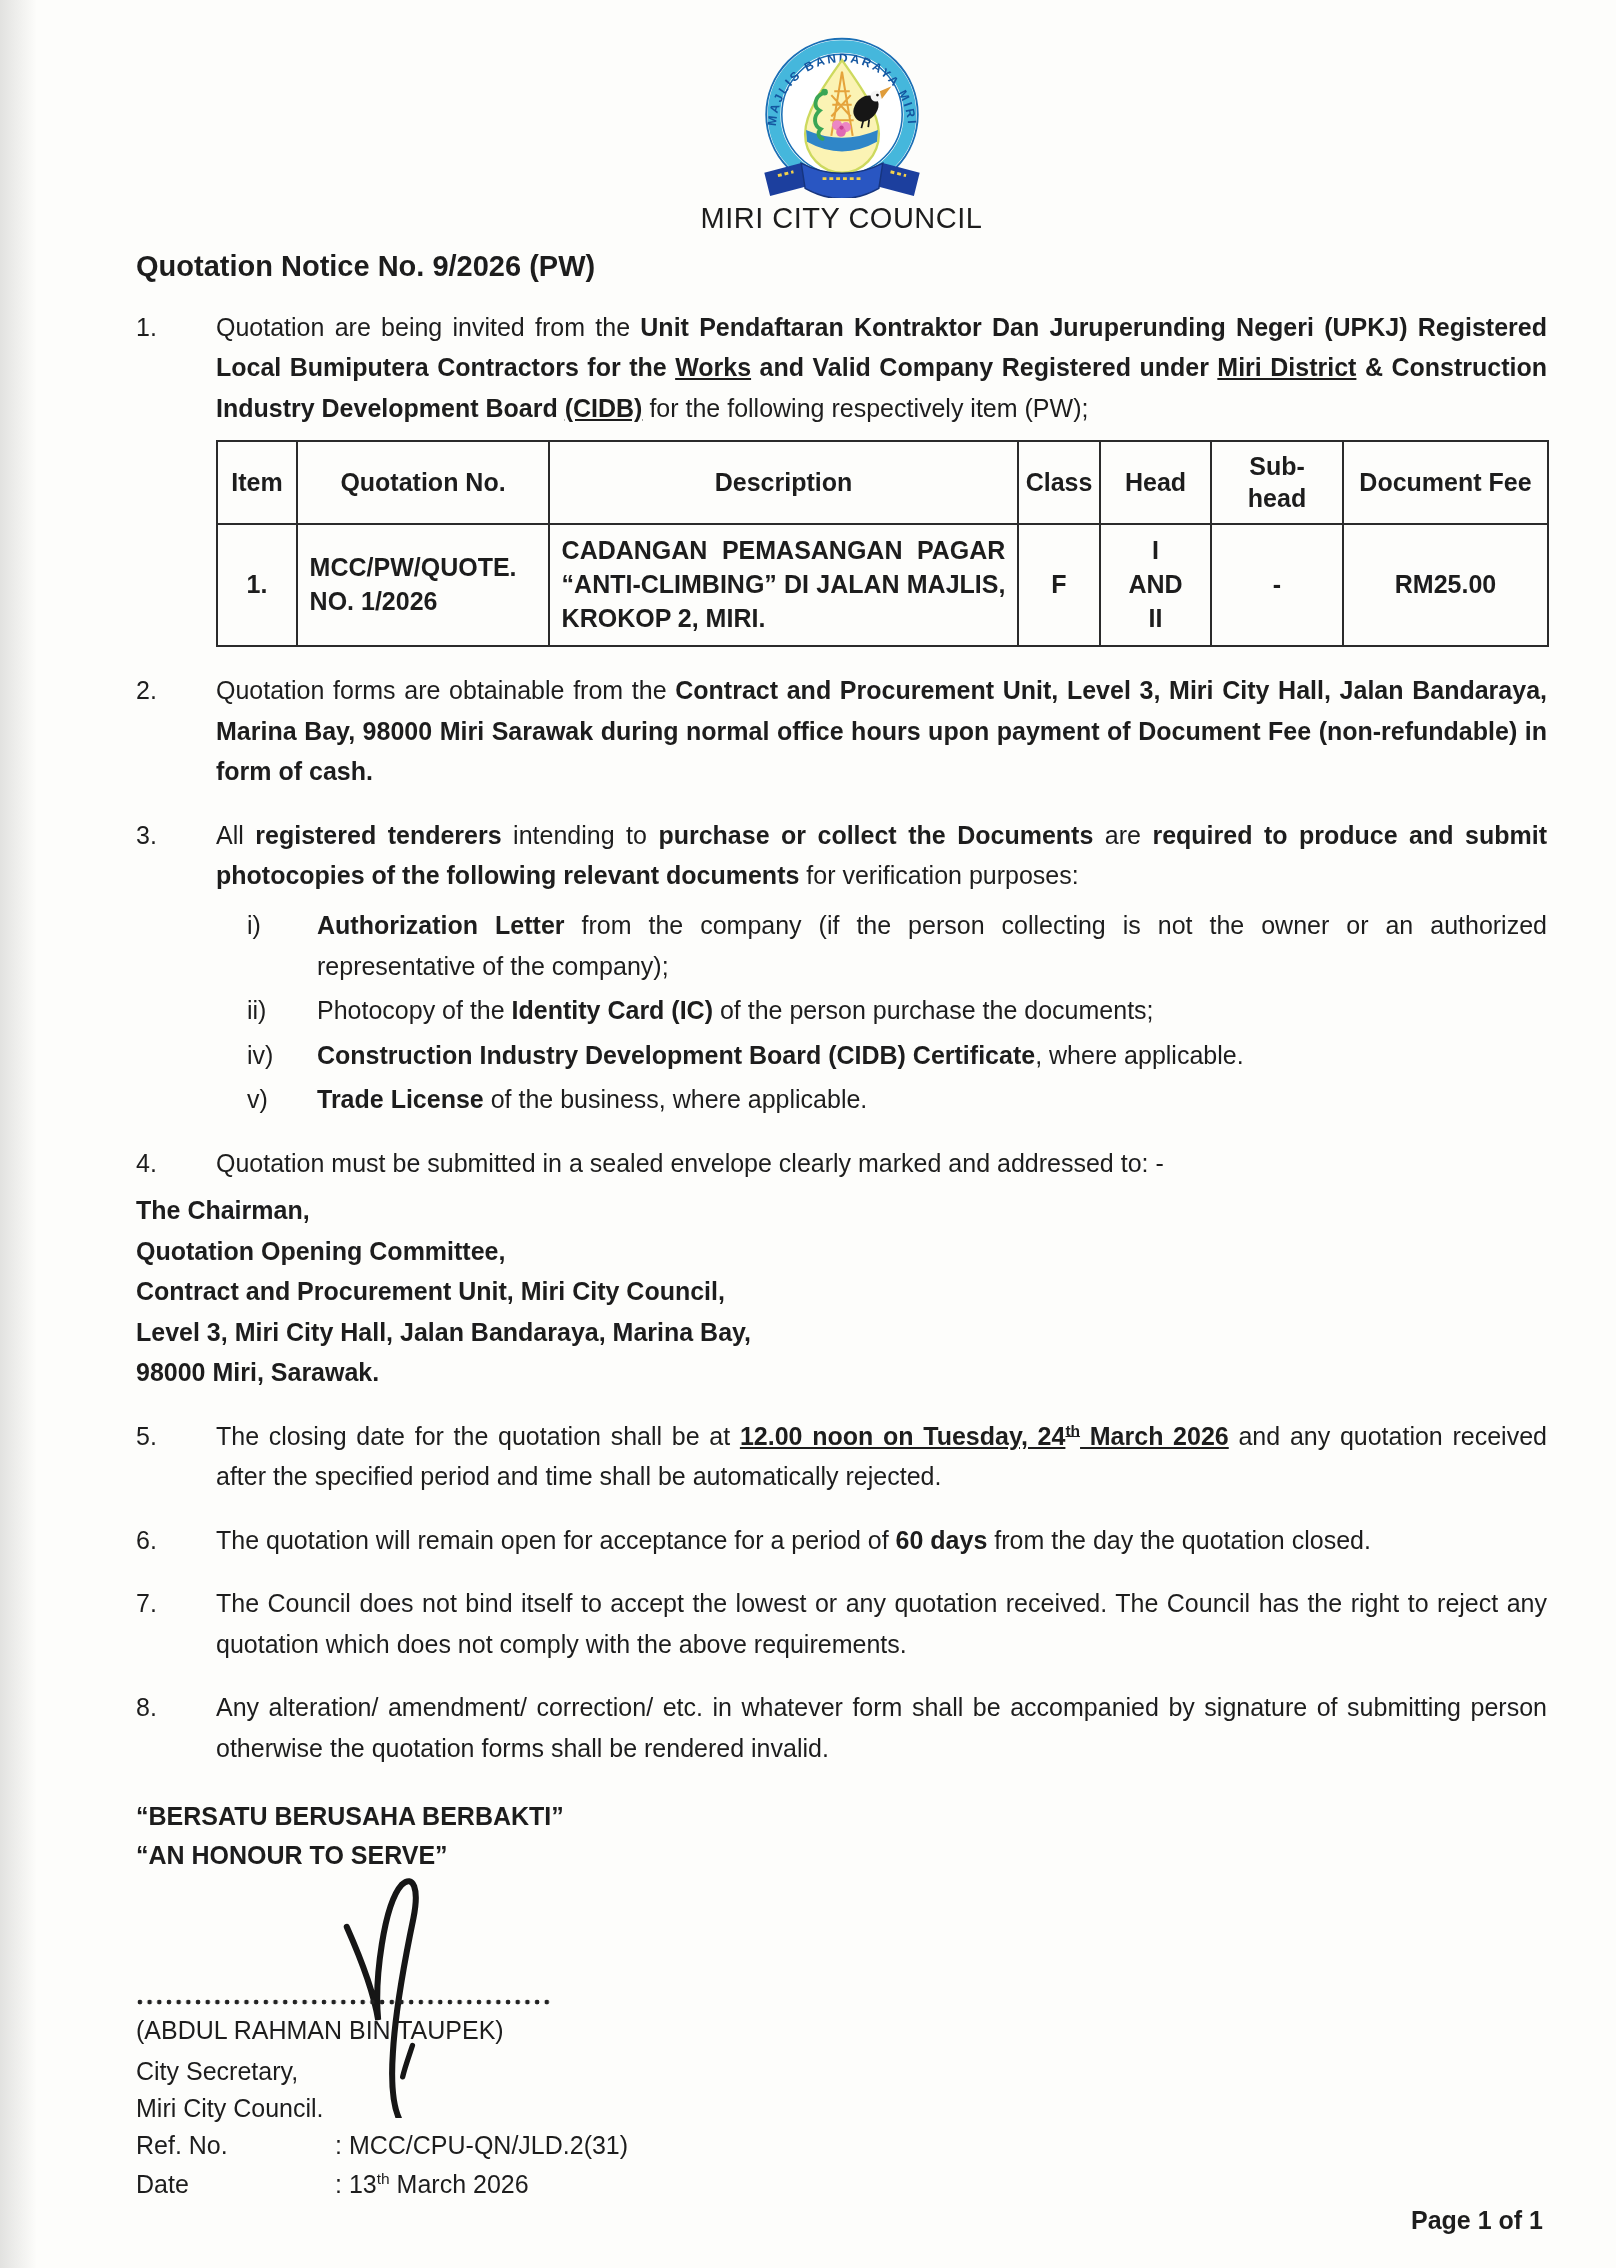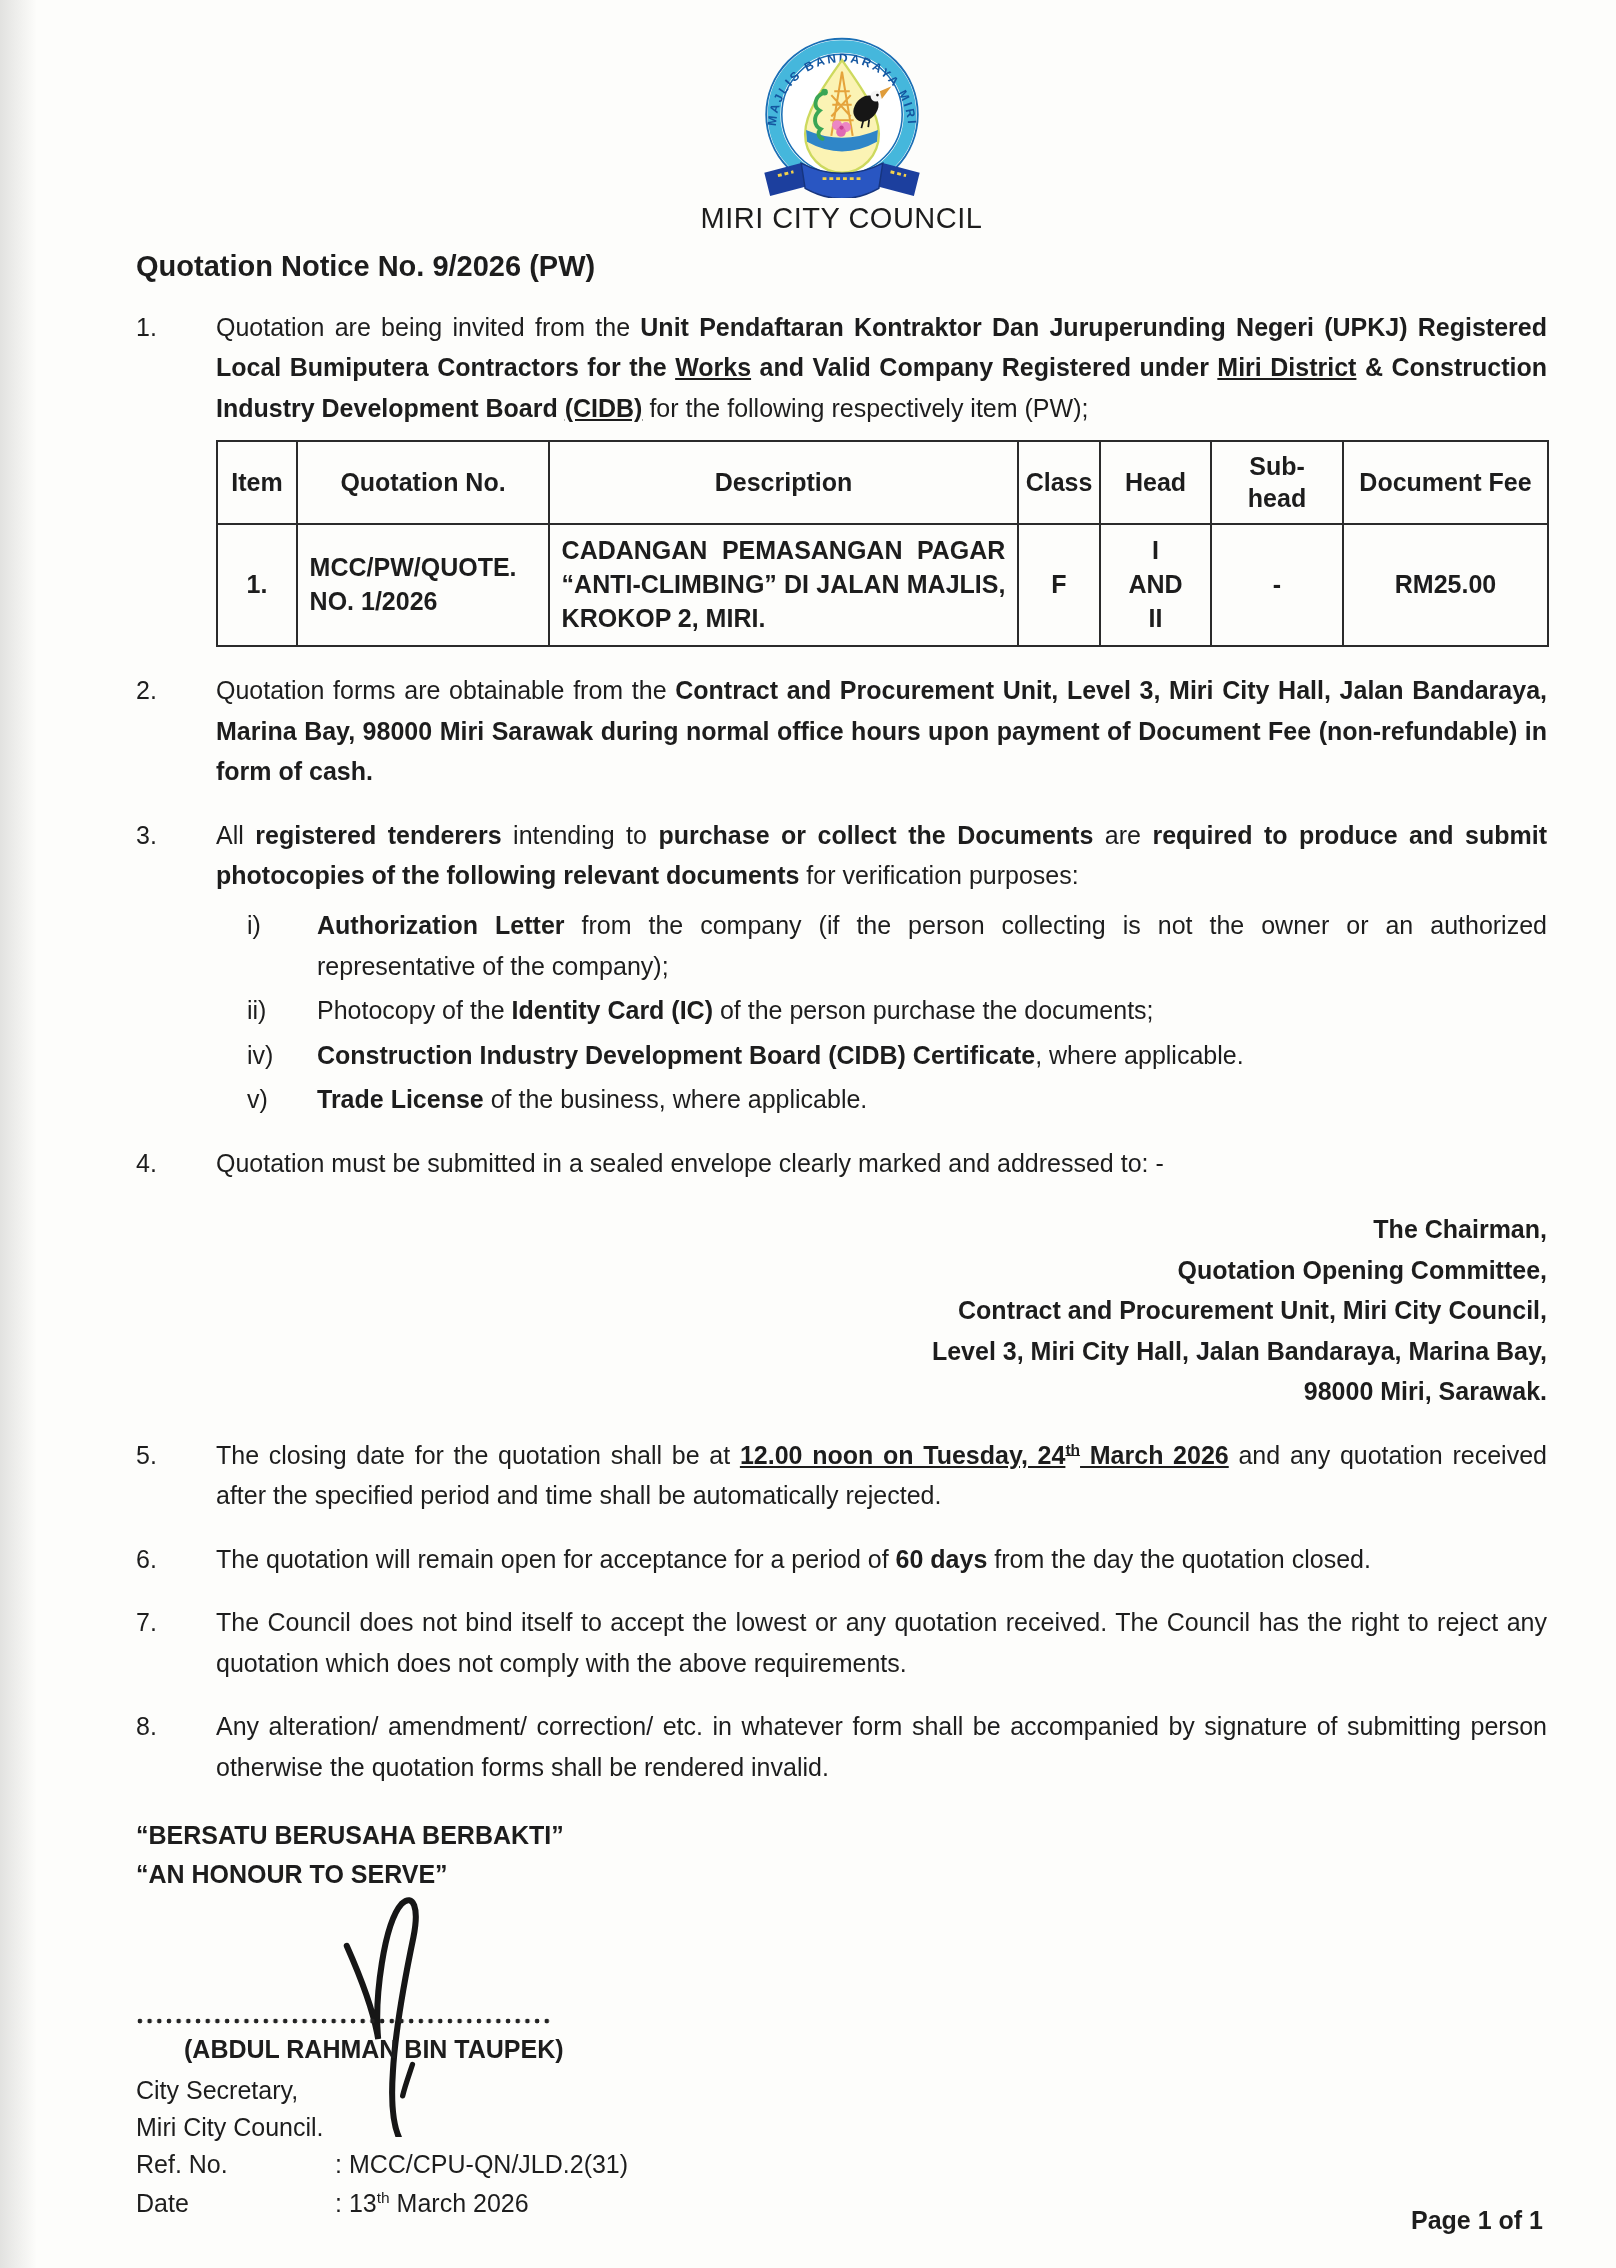--- a/index.html
+++ b/index.html
@@ -35,33 +35,33 @@
   th{font-weight:700;text-align:center;padding:7.8px 3.9px;white-space:pre-line;line-height:1.3;}
   td{font-weight:700;padding:9.7px 11.6px;line-height:1.35;}
   td.center{text-align:center;white-space:pre-line;padding:9.7px 3.9px;}
   td.desc{text-align:justify;text-align-last:left;border-radius:27px;}
   
   .sub-list{margin:9.7px 0 0 111px;}
   .sub-item{display:flex;margin-top:3.9px;}
   .sub-item .rn{flex:none;width:70px;}
   .sub-item .txt{flex:1;text-align:justify;}
   
-  .address{margin-top:26px;text-align:right;font-weight:700;}
+  .address{margin-top:7px;text-align:left;font-weight:700;}
   
   .motto{margin-top:29px;font-weight:700;line-height:1.55;}
   .motto .l2{}
   
   .sig-block{position:relative;height:235px;margin-top:5.8px;}
   .sig-svg{position:absolute;left:177px;top:-7.8px;width:146px;height:245px;pointer-events:none;}
   .dotline{
     position:absolute;left:0;top:118px;width:415px;height:8.7px;
     background-image:radial-gradient(circle at 3.9px 3.9px, #222 2px, rgba(0,0,0,0) 2.6px);
     background-size:9.7px 8.7px;background-repeat:repeat-x;
   }
-  .sig-name{position:absolute;left:0;top:130px;font-weight:700;margin-left:48px;}
+  .sig-name{position:absolute;left:0;top:130px;font-weight:400;}
   .sig-title{position:absolute;left:0;top:171px;}
   .sig-org{position:absolute;left:0;top:208px;}
   
   .refs{margin-top:11px;}
   .ref-row{display:flex;line-height:1.55;}
   .ref-row .lbl{flex:none;width:199px;}
   
   .page-num{position:absolute;right:74px;bottom:29px;font-weight:700;font-size:25px;}
 </style>
 </head>

